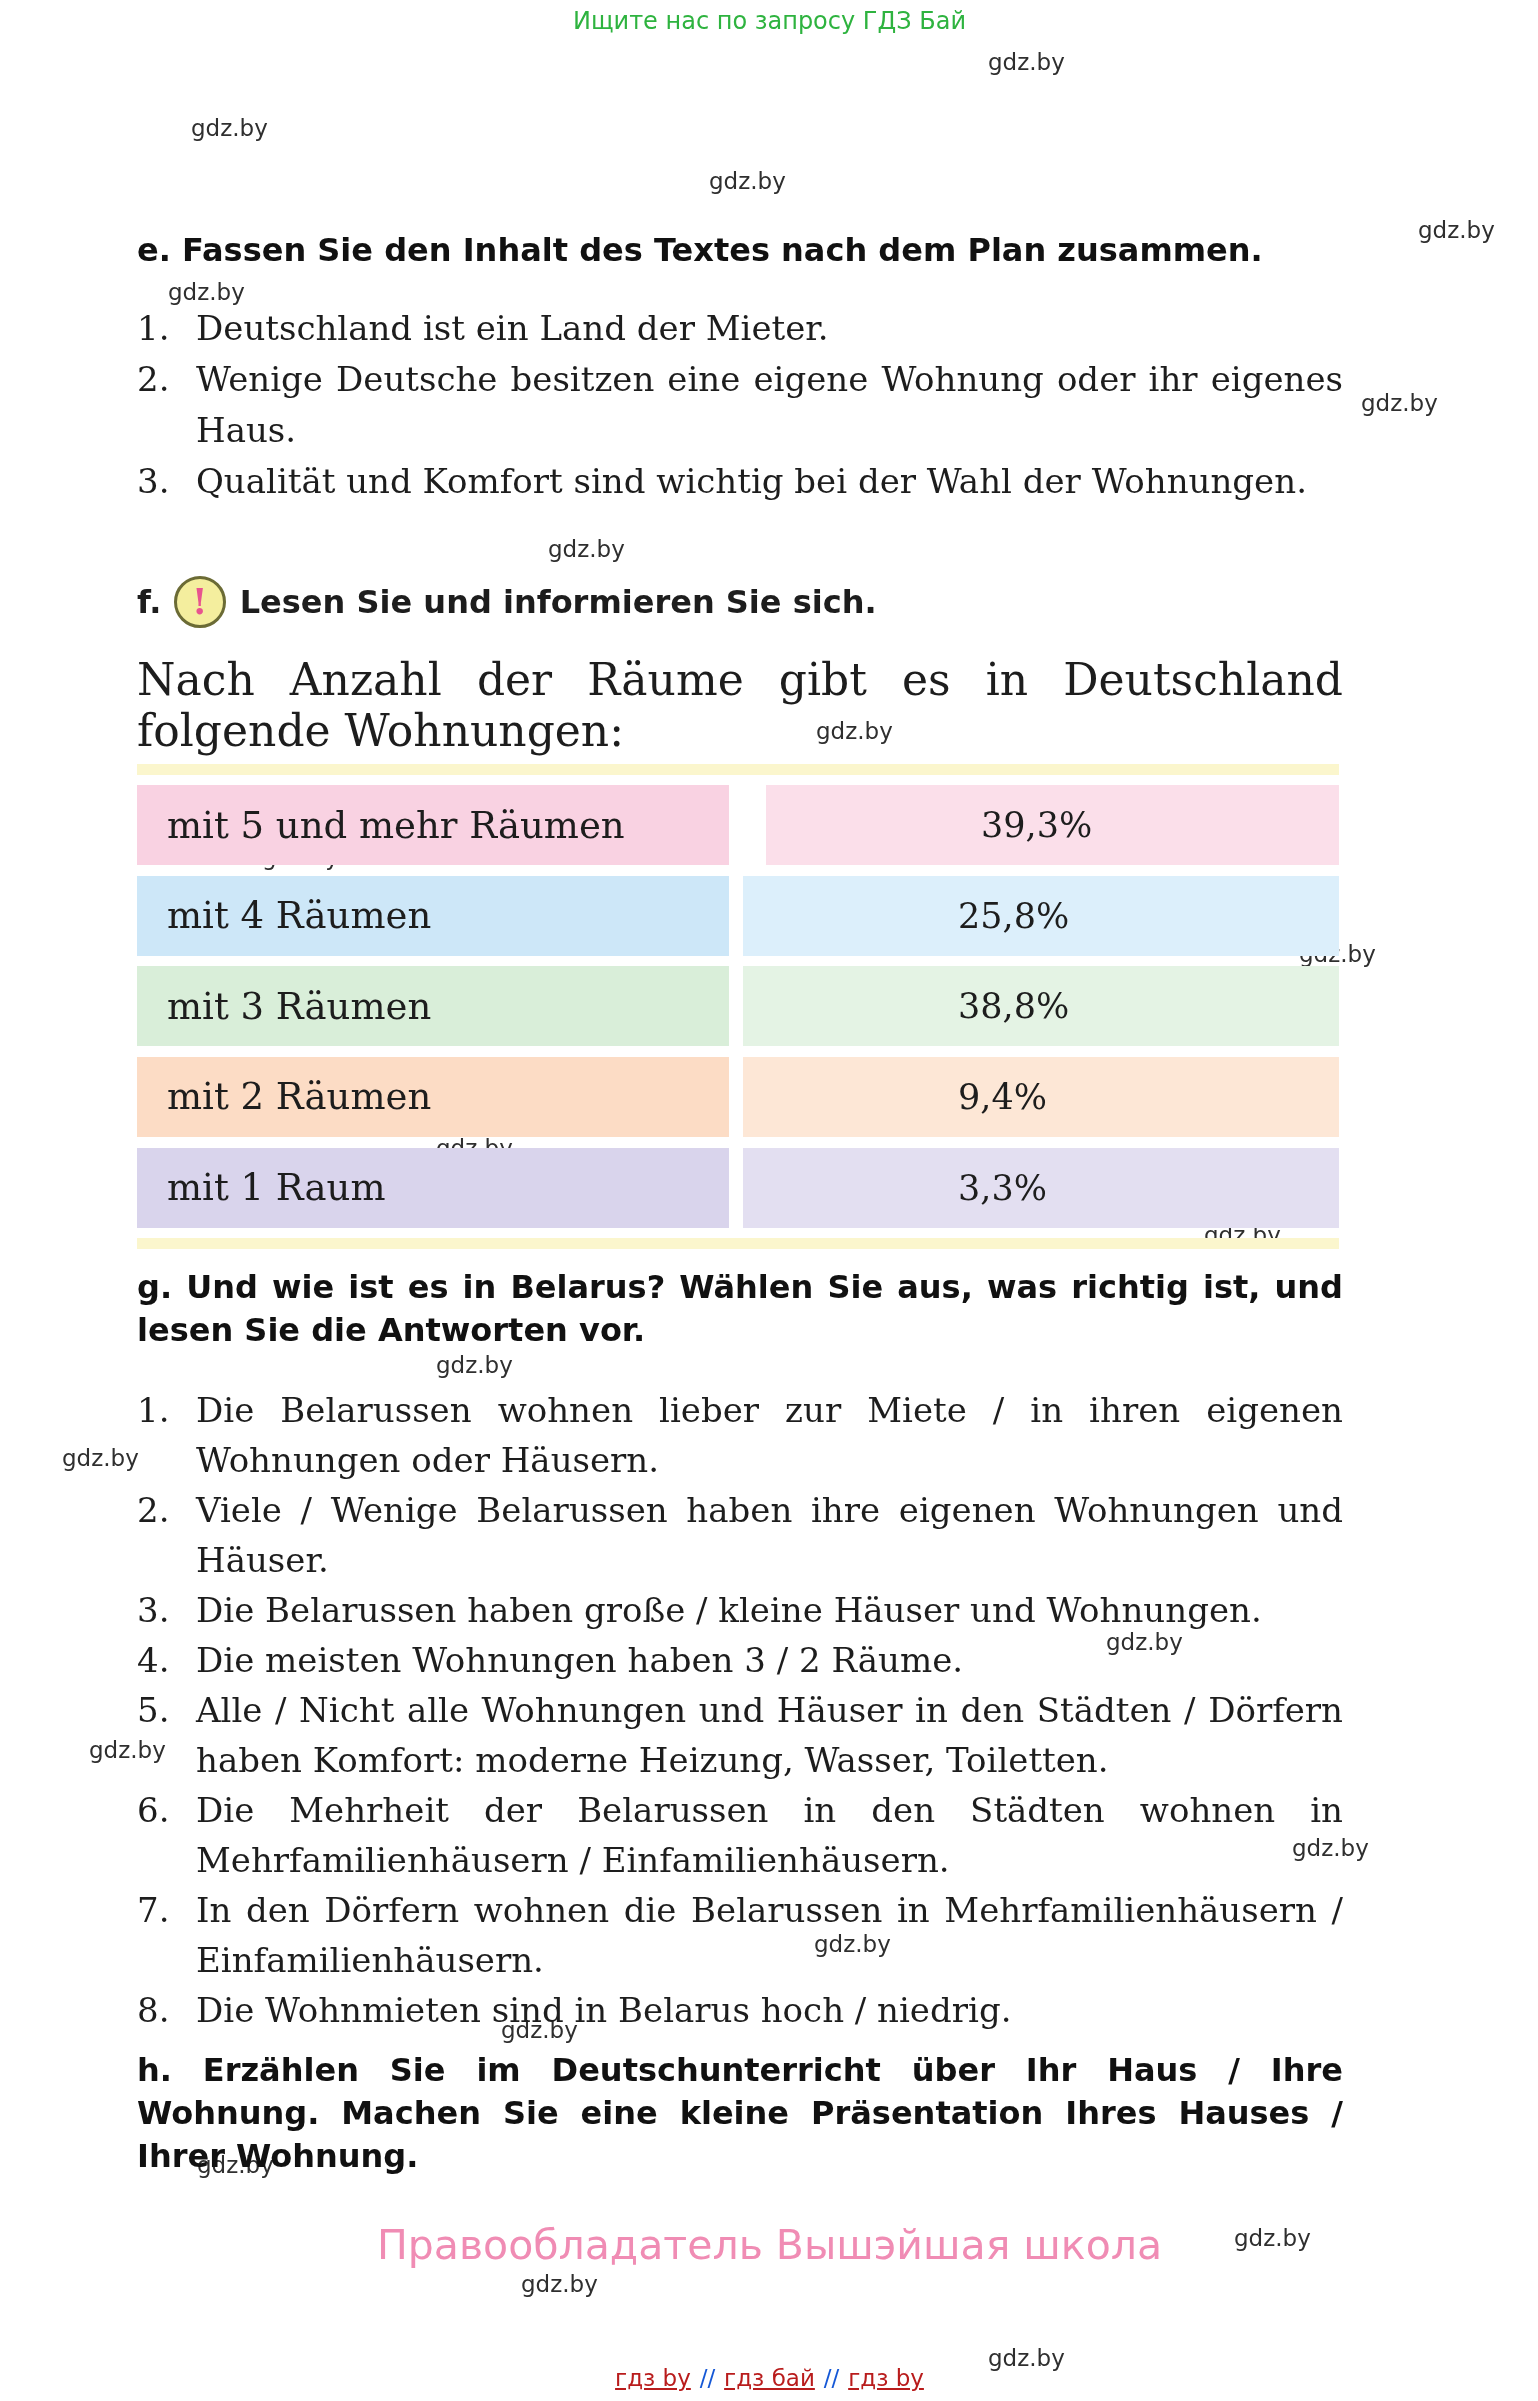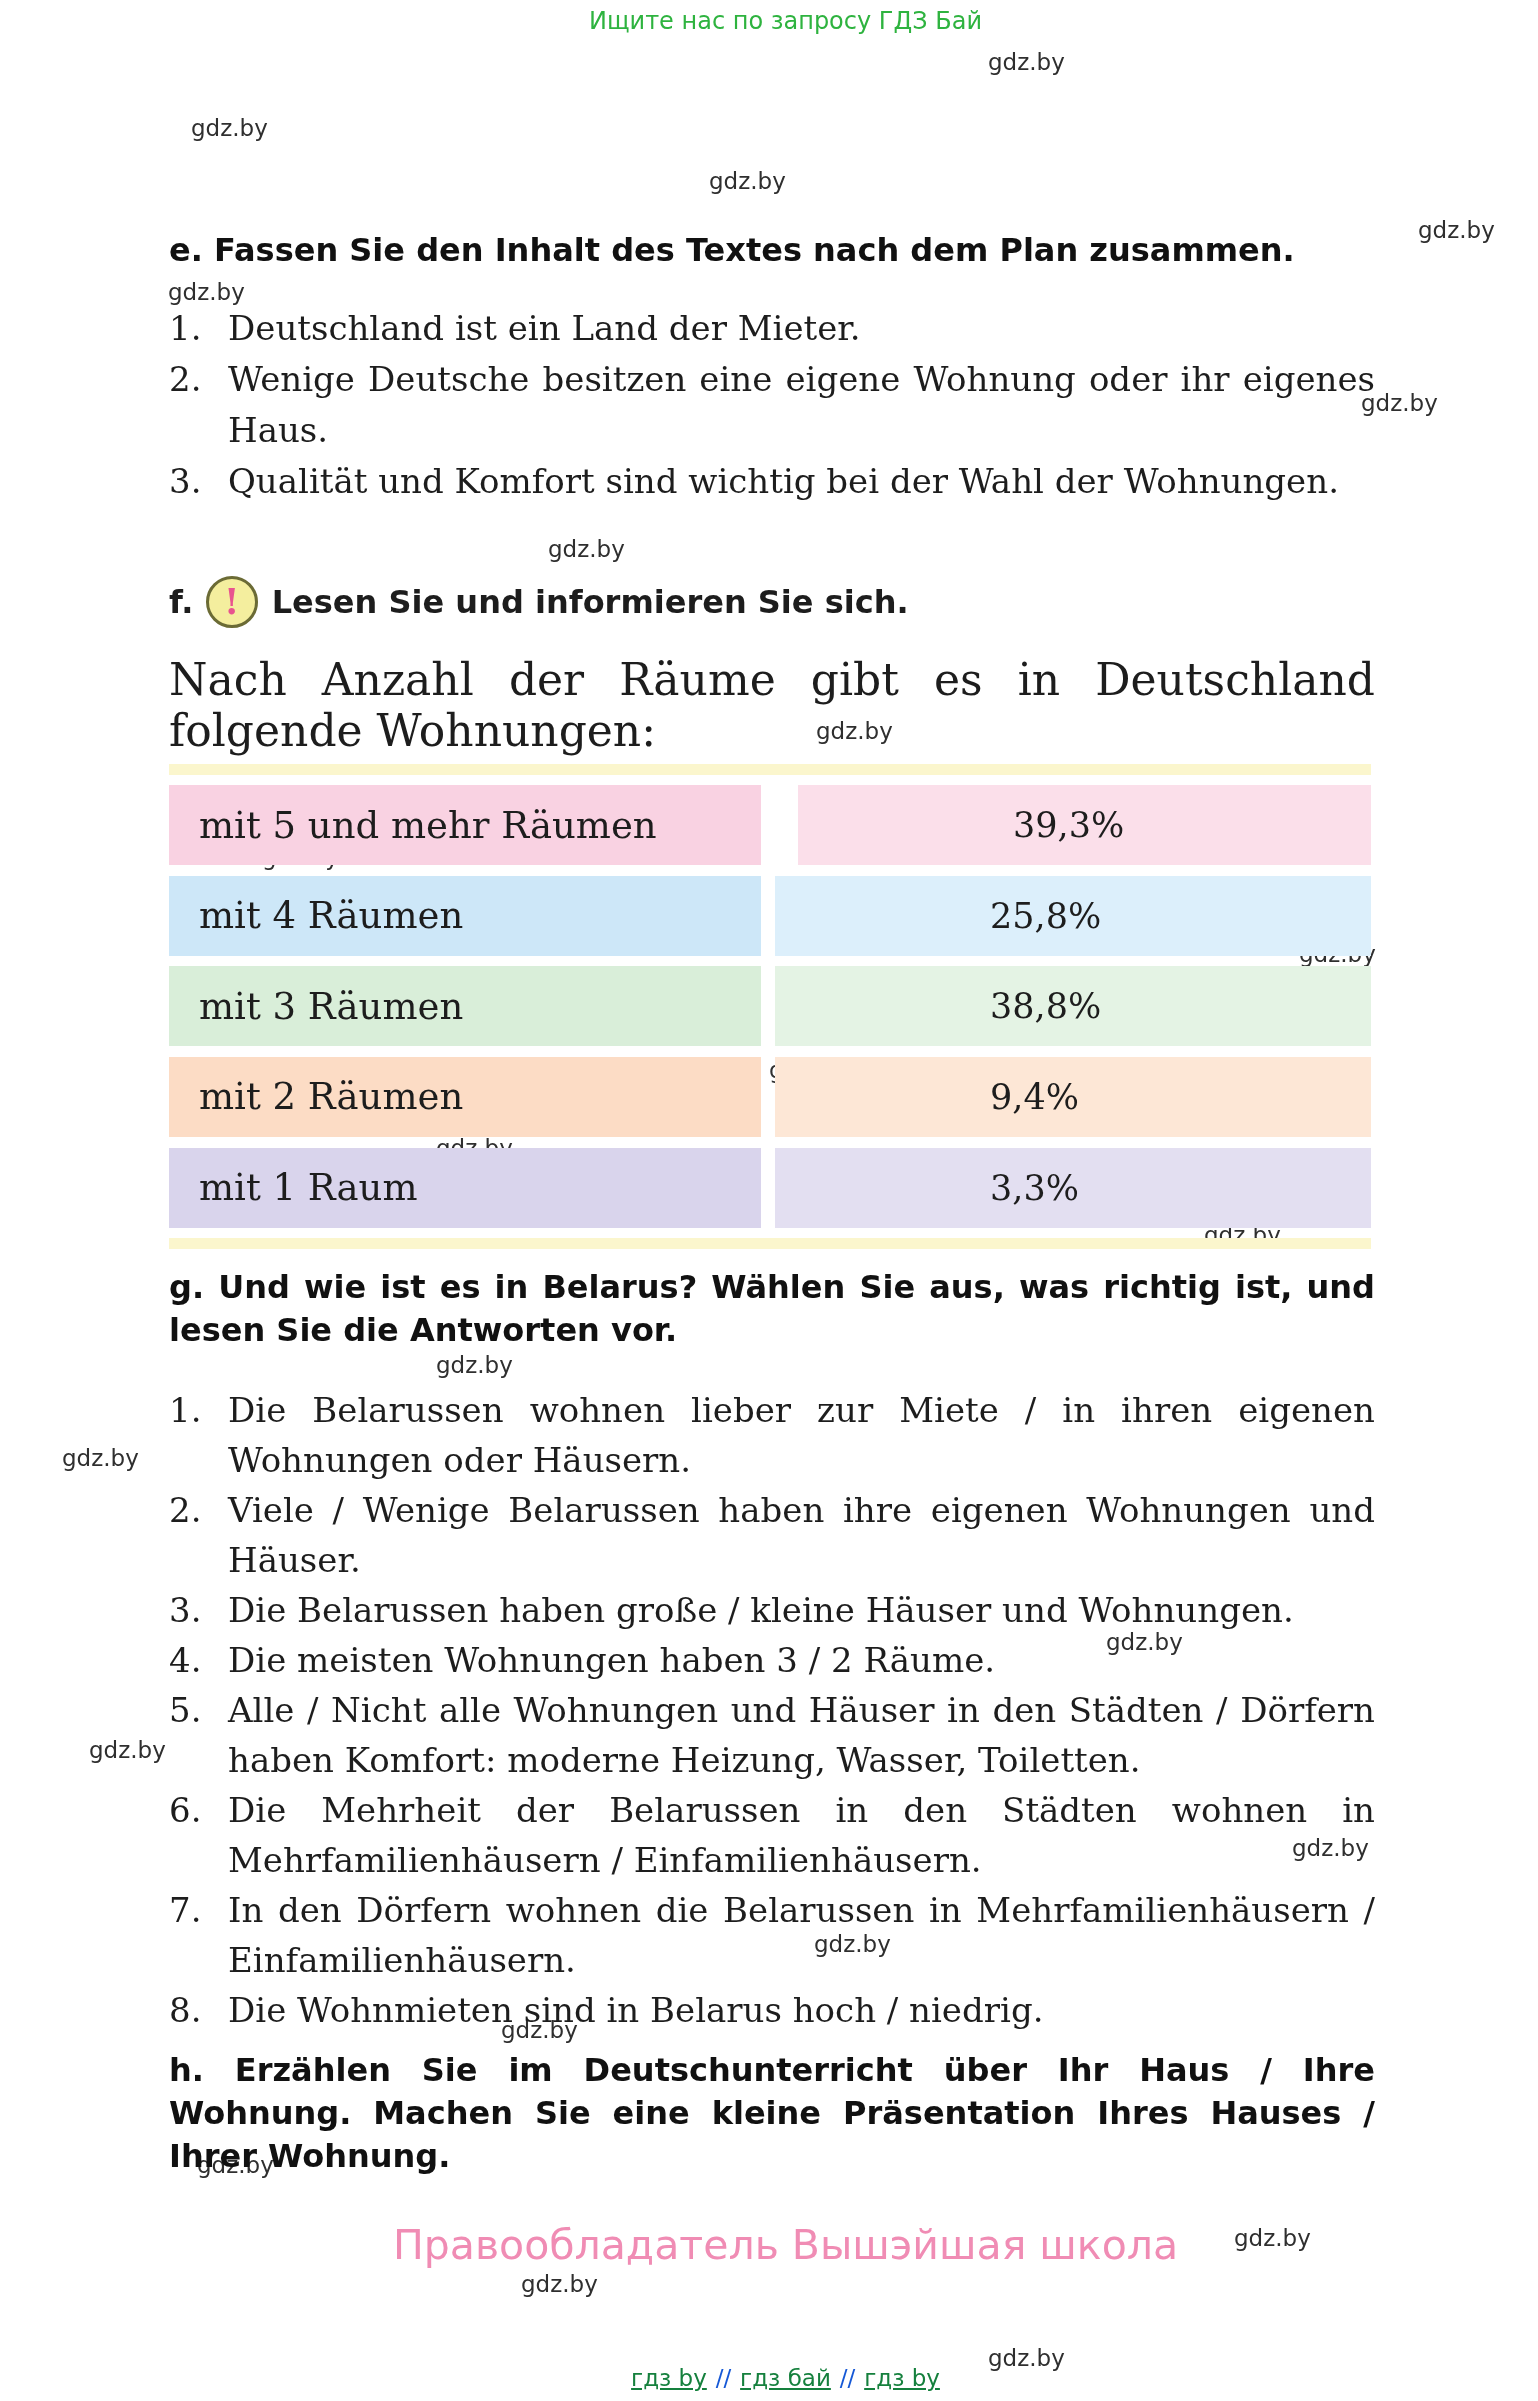--- a/index.html
+++ b/index.html
@@ -5,21 +5,21 @@
   html,body{margin:0;padding:0;background:#ffffff;}
   #page{
     position:relative;
     width:1539px;
     height:2401px;
     background:#ffffff;
     overflow:hidden;
     font-family:"DejaVu Serif", serif;
     color:#1d1d1d;
   }
-  .abs{position:absolute;padding-left:32px;}
+  .abs{position:absolute;}
   
   .banner{
     left:0;right:0;top:7px;
     text-align:center;
     font-family:"DejaVu Sans", sans-serif;
     font-size:24px;
     color:#2eb33f;
   }
   
   .wm{
@@ -84,21 +84,21 @@
   .publisher{
     left:0;right:0;text-align:center;
     font-family:"DejaVu Sans", sans-serif;
     font-size:41px;color:#f08cb4;
   }
   .footer{
     left:0;right:0;text-align:center;
     font-family:"DejaVu Sans", sans-serif;
     font-size:23px;color:#1558d6;
   }
-  .footer a{color:#15803d;text-decoration:underline;cursor:pointer;}
+  .footer a{color:#b91c1c;text-decoration:underline;cursor:pointer;}
   .footer .sep{text-decoration:none;margin:0 8.9px;}
 </style>
 </head>
 <body>
 
 <div id="page">
 
   <div class="abs banner">Ищите нас по запросу ГДЗ Бай</div>
 
   <span class="wm" style="left:988px;top:49px">gdz.by</span>

